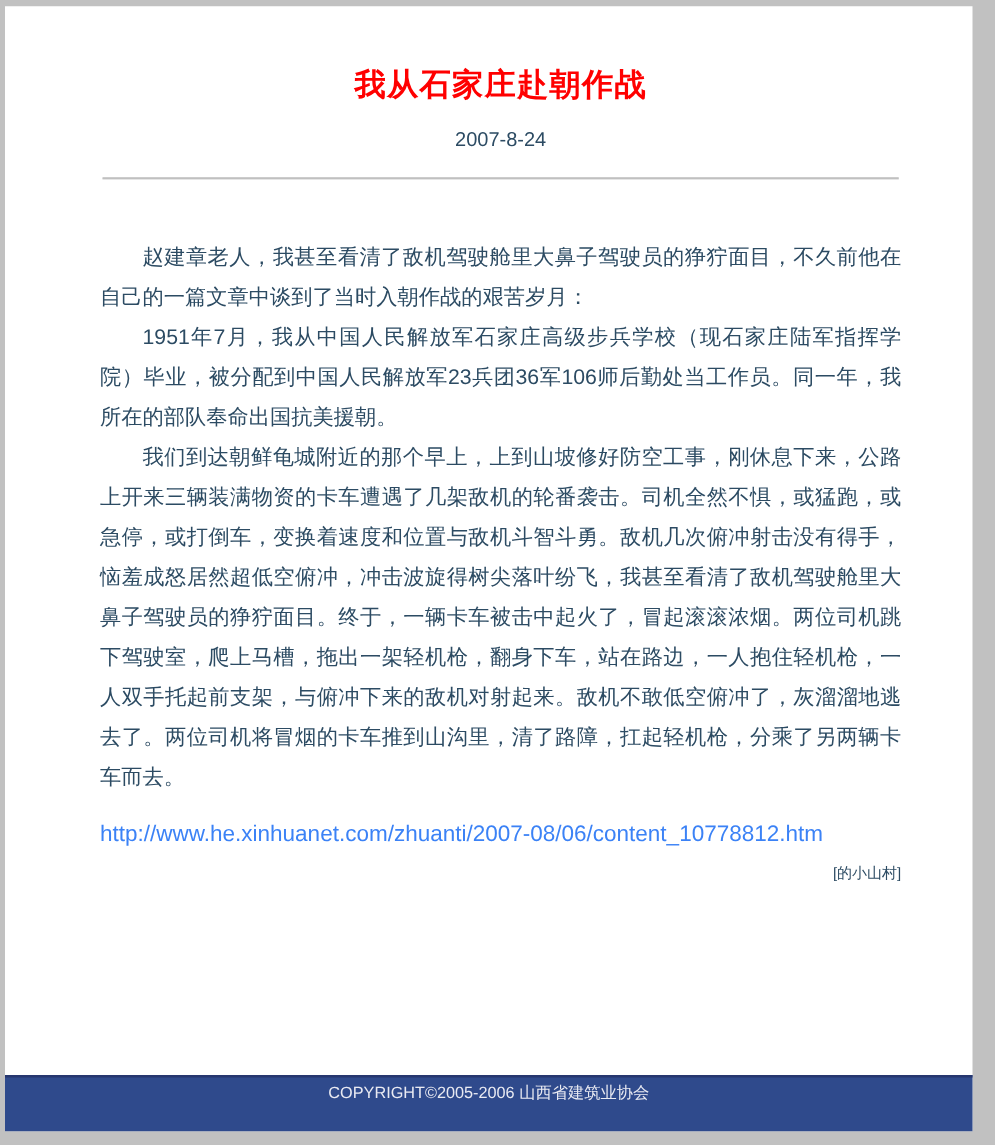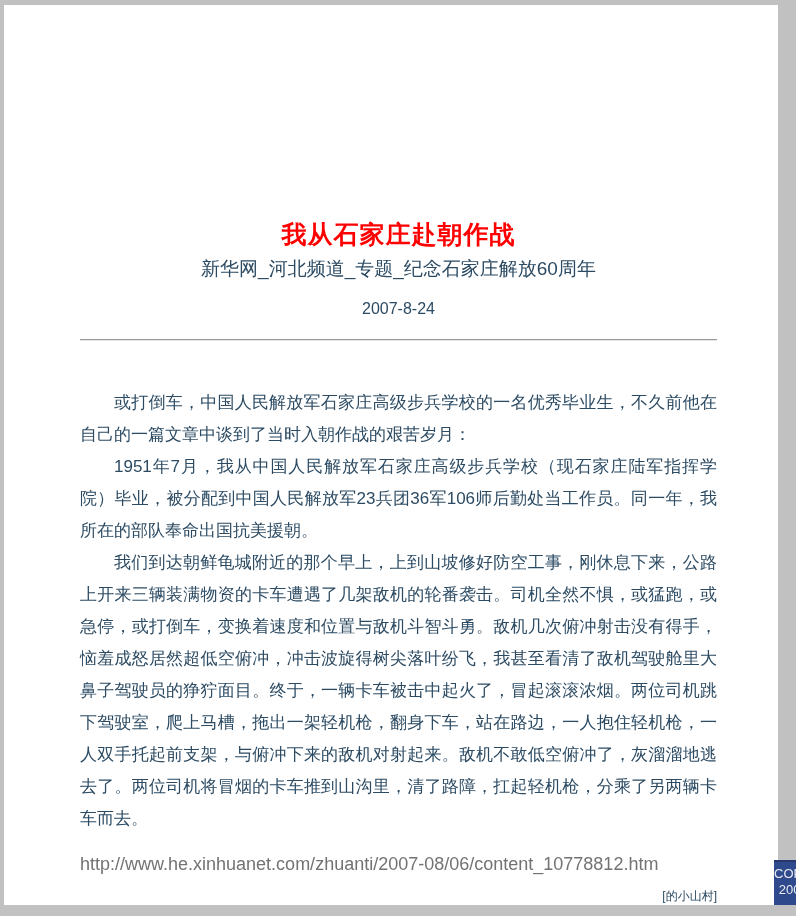--- a/index.html
+++ b/index.html
@@ -9,23 +9,22 @@
     font-family: "Liberation Sans", sans-serif;
     position: relative;
     overflow: hidden;
   }
   .page {
     position: absolute;
     left: 4px; top: 5px;
     width: 774px; height: 900px;
     background: #ffffff;
     display: flex;
-    flex-direction: row;
+    flex-direction: column;
     box-sizing: border-box;
-    align-items: flex-end;
   }
   .article {
     flex: 1;
     padding: 50px 57px 0 76px;
     box-sizing: border-box;
   }
   .title {
     margin: 0;
     text-align: center;
     color: #ff0000;
@@ -61,21 +60,21 @@
     margin: 0;
     text-indent: 2em;
     font-size: 17px;
     line-height: 32px;
     color: #2c4b63;
     text-align: justify;
   }
   .url-line {
     margin-top: 17px;
     font-size: 18px;
-    color: #737373;
+    color: #3b82f6;
     line-height: 24px;
     word-break: break-all;
   }
   .close-row {
     margin-top: 10px;
     text-align: right;
   }
   .close-link {
     font-size: 12px;
     color: #2c4b63;
@@ -92,25 +91,24 @@
     box-sizing: content-box;
   }
   .footer div { line-height: 16px; }
 </style>
 </head>
 <body>
 
 <div class="page">
   <div class="article">
     <h1 class="title">我从石家庄赴朝作战</h1>
-    <div class="subtitle">新华网_河北频道_专题_纪念石家庄解放60周年</div>
     <div class="date">2007-8-24</div>
     <hr class="divider">
     <div class="body-text">
-      <p>或打倒车，中国人民解放军石家庄高级步兵学校的一名优秀毕业生，不久前他在自己的一篇文章中谈到了当时入朝作战的艰苦岁月：</p>
+      <p>赵建章老人，我甚至看清了敌机驾驶舱里大鼻子驾驶员的狰狞面目，不久前他在自己的一篇文章中谈到了当时入朝作战的艰苦岁月：</p>
       <p>1951年7月，我从中国人民解放军石家庄高级步兵学校（现石家庄陆军指挥学院）毕业，被分配到中国人民解放军23兵团36军106师后勤处当工作员。同一年，我所在的部队奉命出国抗美援朝。</p>
       <p>我们到达朝鲜龟城附近的那个早上，上到山坡修好防空工事，刚休息下来，公路上开来三辆装满物资的卡车遭遇了几架敌机的轮番袭击。司机全然不惧，或猛跑，或急停，或打倒车，变换着速度和位置与敌机斗智斗勇。敌机几次俯冲射击没有得手，恼羞成怒居然超低空俯冲，冲击波旋得树尖落叶纷飞，我甚至看清了敌机驾驶舱里大鼻子驾驶员的狰狞面目。终于，一辆卡车被击中起火了，冒起滚滚浓烟。两位司机跳下驾驶室，爬上马槽，拖出一架轻机枪，翻身下车，站在路边，一人抱住轻机枪，一人双手托起前支架，与俯冲下来的敌机对射起来。敌机不敢低空俯冲了，灰溜溜地逃去了。两位司机将冒烟的卡车推到山沟里，清了路障，扛起轻机枪，分乘了另两辆卡车而去。</p>
     </div>
     <div class="url-line">http://www.he.xinhuanet.com/zhuanti/2007-08/06/content_10778812.htm</div>
     <div class="close-row">
       <span class="close-link">[的小山村]</span>
     </div>
   </div>
   <div class="footer">
     <div>COPYRIGHT©2005-2006 山西省建筑业协会</div>

